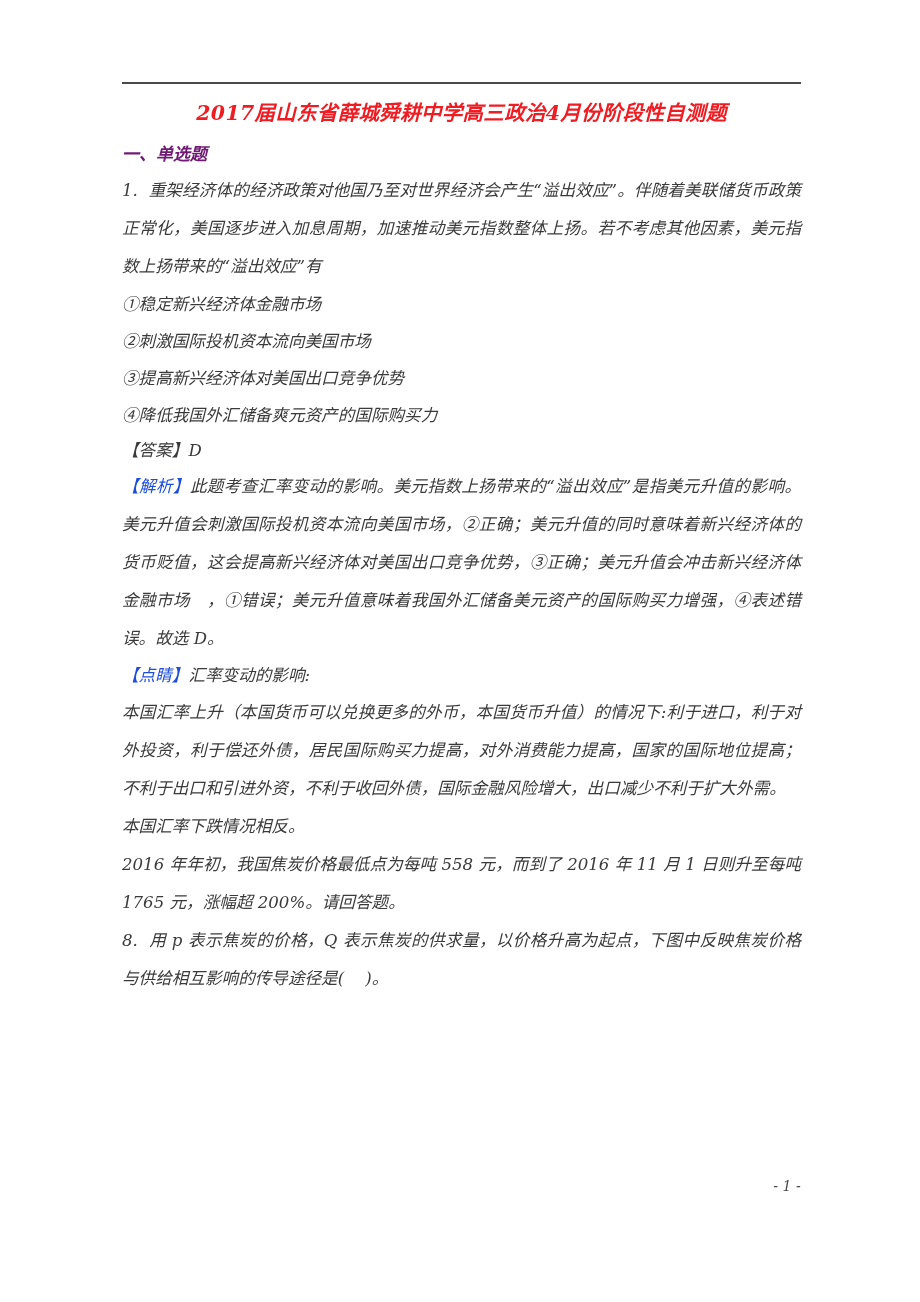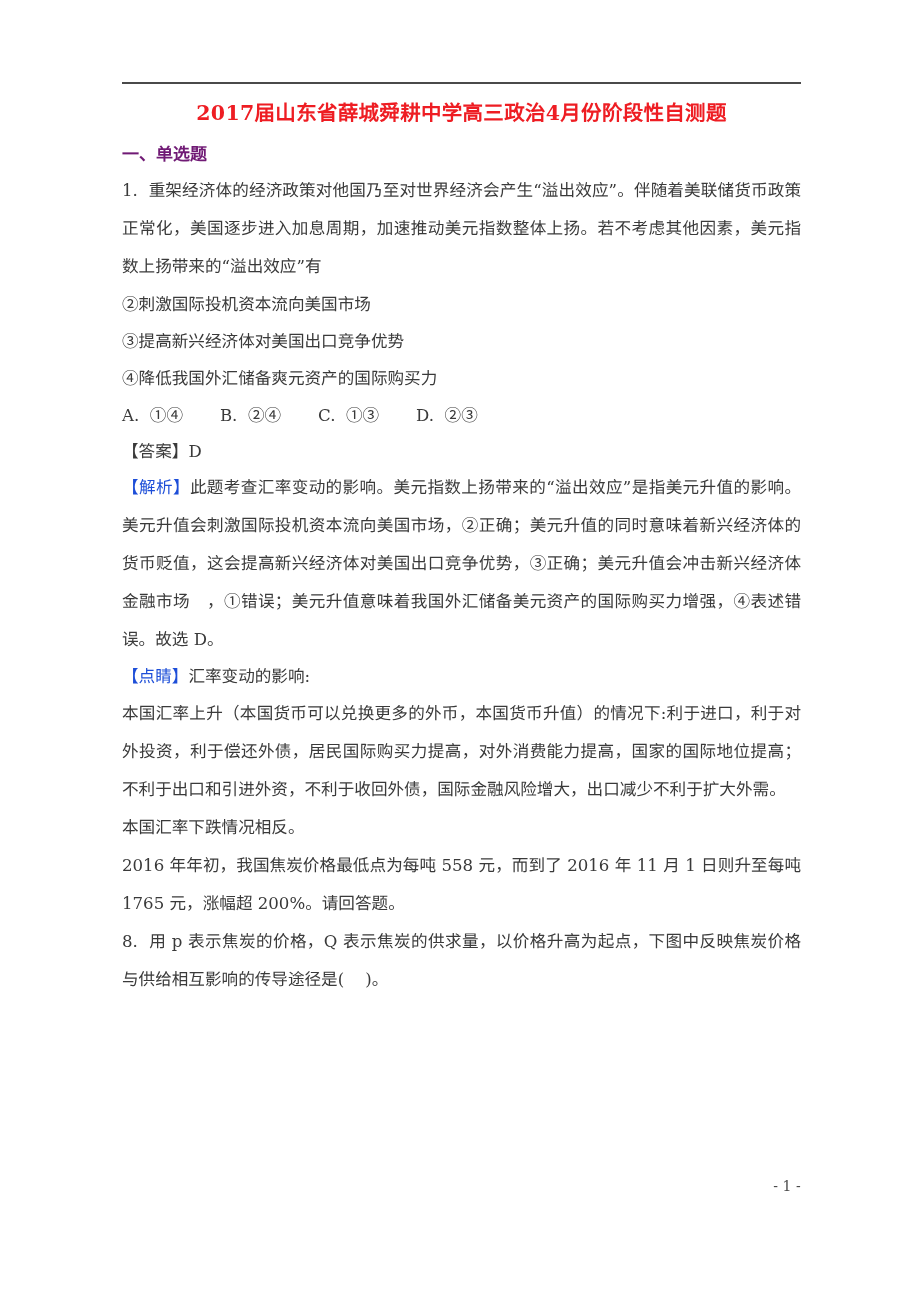--- a/index.html
+++ b/index.html
@@ -12,20 +12,21 @@
     font-family: "DejaVu Serif", "Liberation Serif", serif;
     color: #231f20;
   }
   .page {
     position: relative;
     width: 920px;
     height: 1226px;
     background: #ffffff;
     overflow: hidden;
     box-sizing: border-box;
+    font-style: italic;
   }
   .header-rule {
     position: absolute;
     left: 122px;
     top: 82px;
     width: 679px;
     height: 0;
     border-top: 2px solid #4a4a4a;
   }
   .content {
@@ -109,25 +110,25 @@
   <div class="header-rule"></div>
 
   <div class="content">
 
     <h1 class="doc-title">2017届山东省薛城舜耕中学高三政治4月份阶段性自测题</h1>
 
     <h2 class="section-heading">一、单选题</h2>
 
     <p class="para">1.  重架经济体的经济政策对他国乃至对世界经济会产生“溢出效应”。伴随着美联储货币政策正常化，美国逐步进入加息周期，加速推动美元指数整体上扬。若不考虑其他因素，美元指数上扬带来的“溢出效应”有</p>
 
+    <p class="para opt">①稳定新兴经济体金融市场</p>
     <p class="para opt">②刺激国际投机资本流向美国市场</p>
     <p class="para opt">③提高新兴经济体对美国出口竞争优势</p>
     <p class="para opt">④降低我国外汇储备爽元资产的国际购买力</p>
 
-    <p class="choices">A.  ①④       B.  ②④       C.  ①③       D.  ②③</p>
 
     <p class="answer-line"><span class="lbl">【答案】</span><span>D</span></p>
 
     <p class="para"><span class="lbl">【解析】</span><span>此题考查汇率变动的影响。美元指数上扬带来的“溢出效应”是指美元升值的影响。美元升值会刺激国际投机资本流向美国市场，②正确；美元升值的同时意味着新兴经济体的货币贬值，这会提高新兴经济体对美国出口竞争优势，③正确；美元升值会冲击新兴经济体金融市场　，①错误；美元升值意味着我国外汇储备美元资产的国际购买力增强，④表述错误。故选 D。</span></p>
 
     <p class="para tight"><span class="lbl">【点睛】</span><span>汇率变动的影响:</span></p>
 
     <p class="para">本国汇率上升（本国货币可以兑换更多的外币，本国货币升值）的情况下:利于进口，利于对外投资，利于偿还外债，居民国际购买力提高，对外消费能力提高，国家的国际地位提高；不利于出口和引进外资，不利于收回外债，国际金融风险增大，出口减少不利于扩大外需。</p>
 
     <p class="para">本国汇率下跌情况相反。</p>

